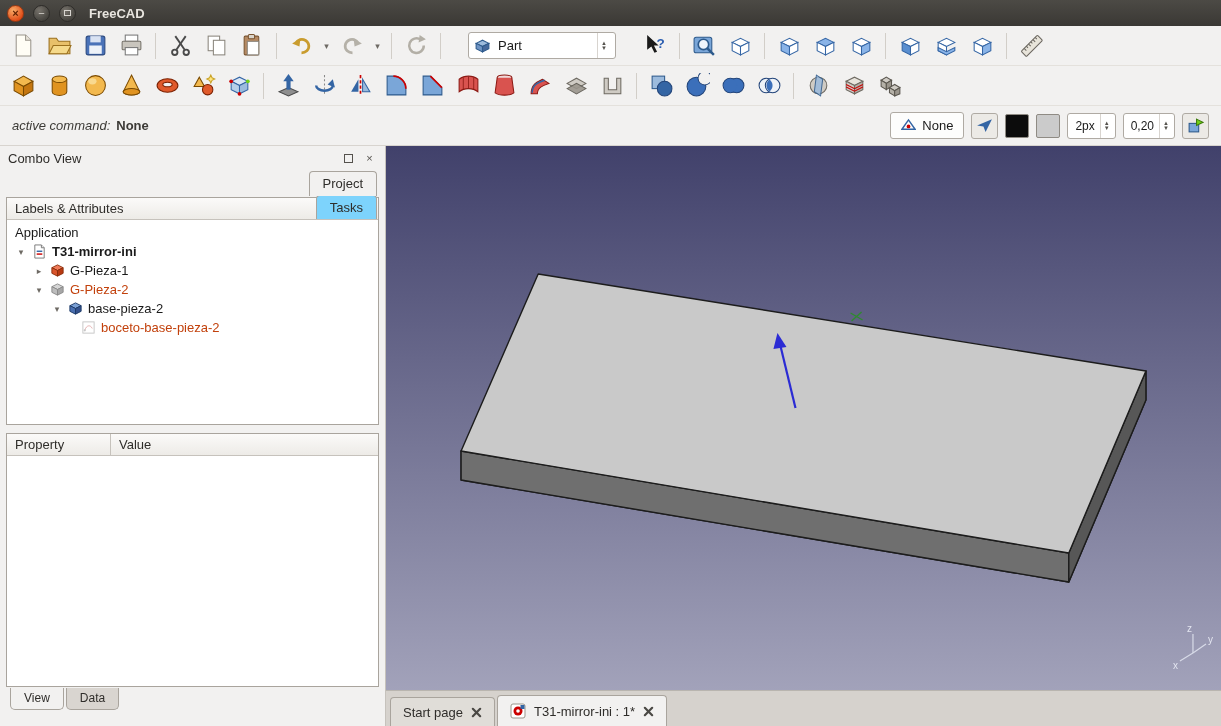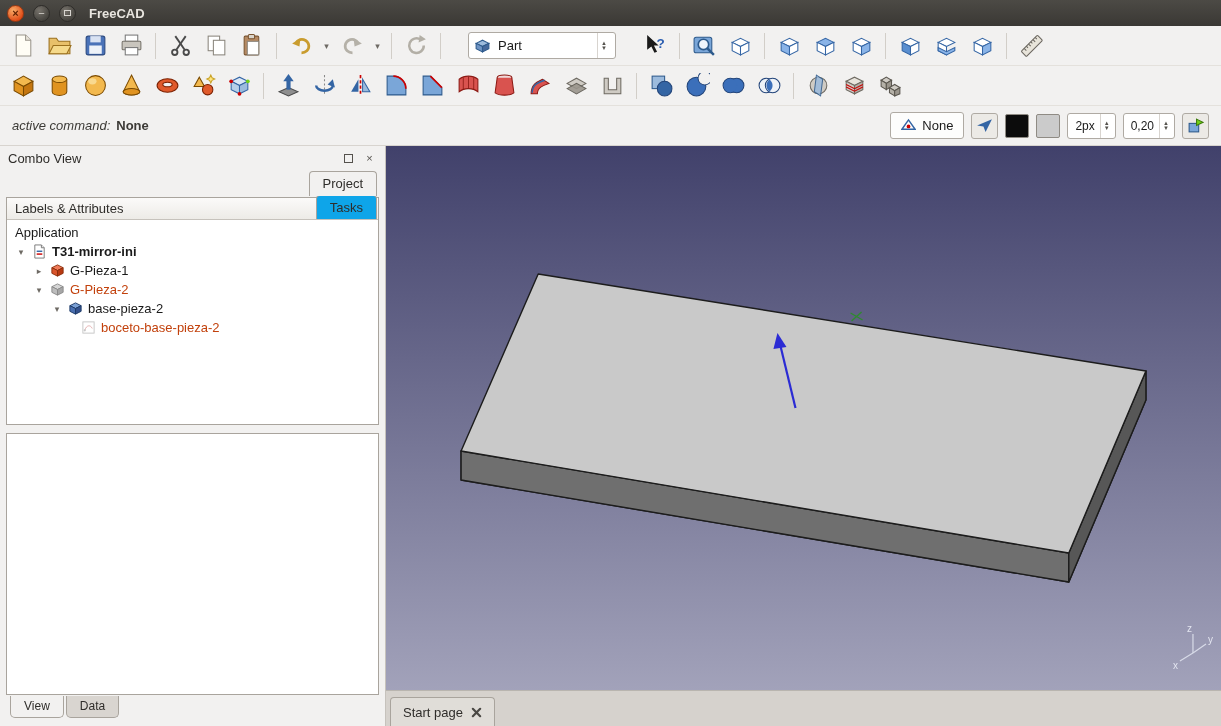--- a/index.html
+++ b/index.html
@@ -30,28 +30,28 @@
 .plane-btn svg{width:15px;height:15px;display:block;}
 .mini-btn{width:27px;height:26px;border:1px solid #afaaa3;border-radius:3px;background:#eceae6;display:flex;align-items:center;justify-content:center;}
 .mini-btn svg{width:17px;height:17px;display:block;}
 .swatch{width:24px;height:24px;border:1px solid #8f8b84;border-radius:2px;}
 .swatch.black{background:#0c0c0c;}
 .swatch.gray{background:#cbcbcb;}
 .spinbox{height:26px;background:#fff;border:1px solid #afaaa3;border-radius:3px;display:flex;align-items:center;padding:0 2px 0 7px;gap:5px;font-size:12px;}
 .spinarrows{display:flex;flex-direction:column;color:#55524d;font-size:6px;line-height:5px;border-left:1px solid #d8d4cf;height:100%;justify-content:center;padding:0 3px;}
 
 .main{flex:1;display:flex;min-height:0;}
-.combo-view{width:386px;flex:0 0 386px;display:flex;flex-direction:column;background:#f2f1f0;border-right:1px solid #c6c2bc;padding-bottom:4px;}
+.combo-view{width:386px;flex:0 0 386px;display:flex;flex-direction:column;background:#f2f1f0;border-right:1px solid #c6c2bc;padding-bottom:12px;}
 .cv-header{height:24px;display:flex;align-items:center;padding:0 8px;}
 .cv-title{color:#2f2d2a;}
 .cv-hbtns{margin-left:auto;display:flex;gap:6px;align-items:center;}
 .cv-hbtn{width:15px;height:15px;display:flex;align-items:center;justify-content:center;color:#55524d;font-size:11px;border:1px solid transparent;}
 .float-glyph{width:9px;height:9px;border:1px solid #55524d;display:block;}
 .cv-tabs{display:flex;align-items:flex-end;height:27px;padding:0 6px;position:relative;z-index:2;flex-direction:column;}
-.cv-tab{padding:4px 13px;background:#0ea5e9;border:1px solid #a9a49d;border-bottom:none;border-radius:4px 4px 0 0;margin-right:2px;color:#2f2d2a;}
+.cv-tab{padding:4px 13px;background:#7dd3fc;border:1px solid #a9a49d;border-bottom:none;border-radius:4px 4px 0 0;margin-right:2px;color:#2f2d2a;}
 .cv-tab.active{background:#f2f1f0;position:relative;top:1px;padding-bottom:5px;}
 .cv-body{margin:0 6px;border:1px solid #a9a49d;background:#fff;display:flex;flex-direction:column;}
 .tree-caption{background:linear-gradient(#fbfaf9,#edebe7);border-bottom:1px solid #c6c2bc;padding:3px 8px;color:#2f2d2a;}
 .tree{height:204px;padding:3px 0;overflow:hidden;background:#fff;}
 .trow{display:flex;align-items:center;height:19px;gap:5px;}
 .trow .tw{width:12px;text-align:center;color:#6e6a64;font-size:9px;flex:0 0 12px;}
 .trow svg{width:15px;height:15px;flex:0 0 15px;display:block;}
 .trow.bold{font-weight:bold;}
 .dimtext{color:#c2410c;}
 .prop-panel{margin:8px 6px 0;border:1px solid #a9a49d;background:#fff;flex:1;display:flex;flex-direction:column;min-height:0;}
@@ -522,20 +522,24 @@
             <svg viewBox="0 0 16 16" opacity="0.55">
                 <rect x="2" y="2" width="12" height="12" fill="#fff" stroke="#999"></rect>
                 <path d="M4 11 C6 5, 10 5, 12 9" fill="none" stroke="#c66"></path>
                 <circle cx="4" cy="11" r="1.2" fill="#999"></circle>
               </svg>
             <span class="dimtext">boceto-base-pieza-2</span>
           </div>
         </div>
       </div>
       <div class="prop-panel">
+        <div class="prop-head">
+          <span class="prop-cell c1">Property</span>
+          <span class="prop-cell">Value</span>
+        </div>
         <div class="prop-body"></div>
       </div>
       <div class="cv-foot">
         <span class="cvf-tab active">View</span>
         <span class="cvf-tab">Data</span>
       </div>
     </div>
 
     <div class="viewport-col">
       <div class="viewport">
@@ -577,17 +581,33 @@
       </div>
       <div class="doc-tabbar">
         <div class="doc-tab">
           <span>Start page</span>
           <span class="tab-x">
               <svg viewBox="0 0 12 12">
                 <path d="M2 2 L10 10 M10 2 L2 10" stroke="#4a4844" stroke-width="2.4" stroke-linecap="round"></path>
               </svg>
             </span>
         </div>
+        <div class="doc-tab active">
+          <span class="doc-icon">
+              <svg viewBox="0 0 16 16">
+                <rect x="1" y="1" width="14" height="14" rx="2" fill="#fff" stroke="#9a958c"></rect>
+                <circle cx="8" cy="8" r="4.5" fill="#cc0000"></circle>
+                <circle cx="8" cy="8" r="1.8" fill="#fff"></circle>
+                <rect x="10.5" y="2" width="4" height="4" fill="#3465a4"></rect>
+              </svg>
+            </span>
+          <span>T31-mirror-ini : 1*</span>
+          <span class="tab-x">
+              <svg viewBox="0 0 12 12">
+                <path d="M2 2 L10 10 M10 2 L2 10" stroke="#4a4844" stroke-width="2.4" stroke-linecap="round"></path>
+              </svg>
+            </span>
+        </div>
       </div>
     </div>
 
   </div>
 </div>
 
 </body></html>

